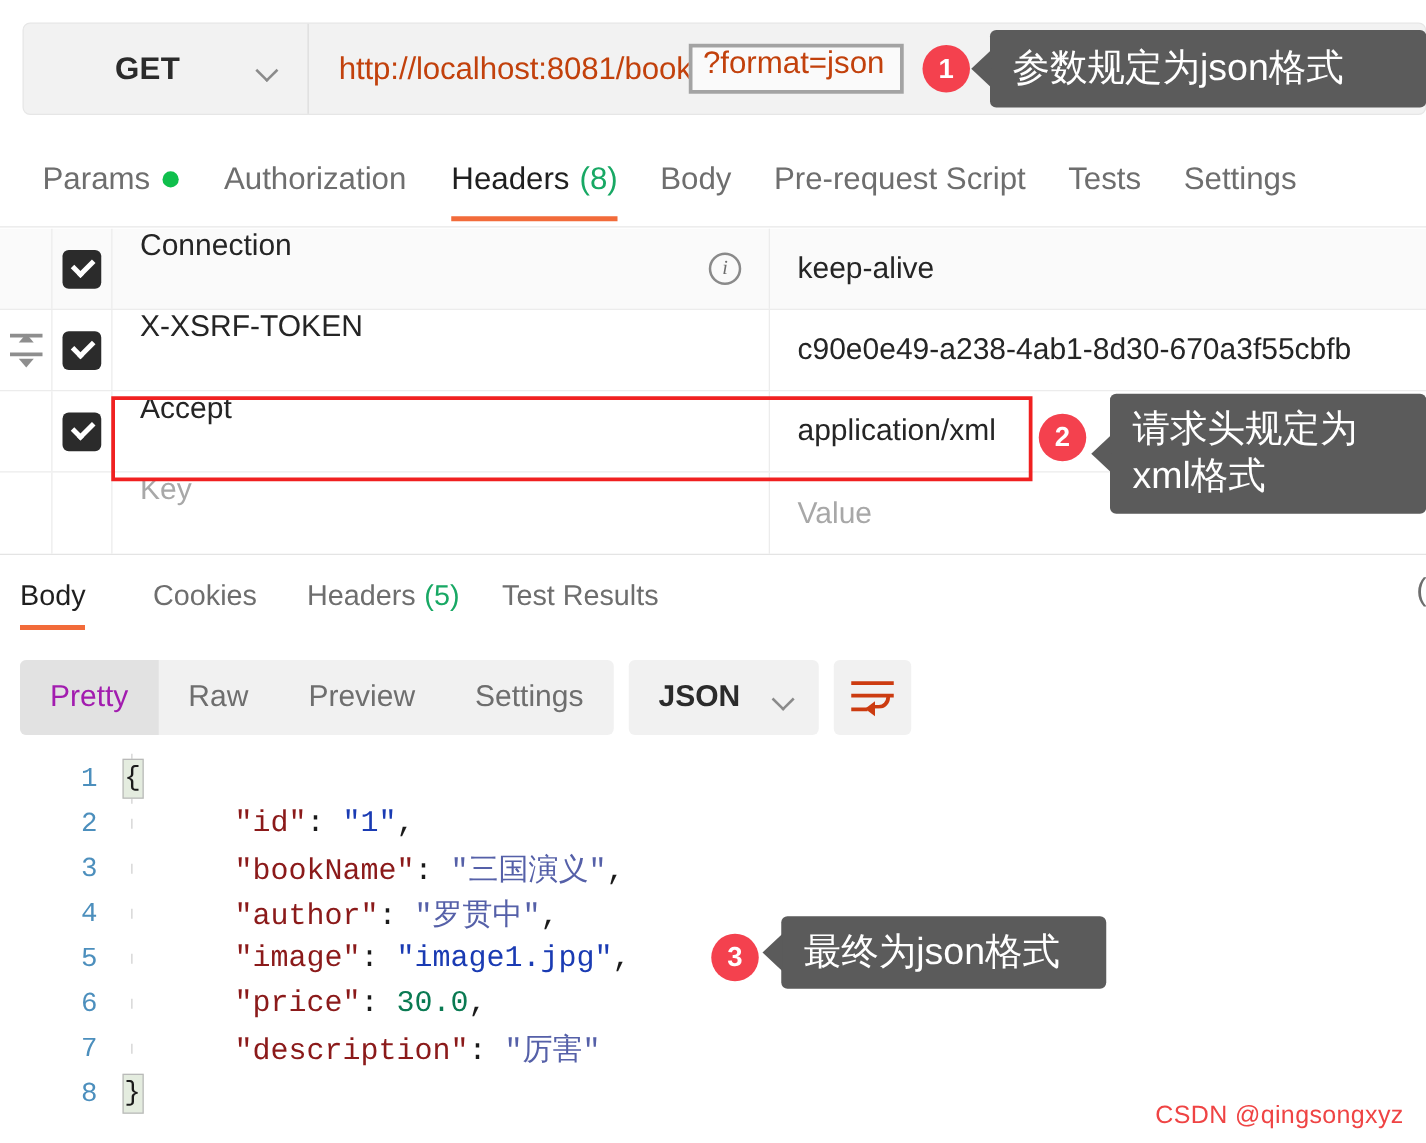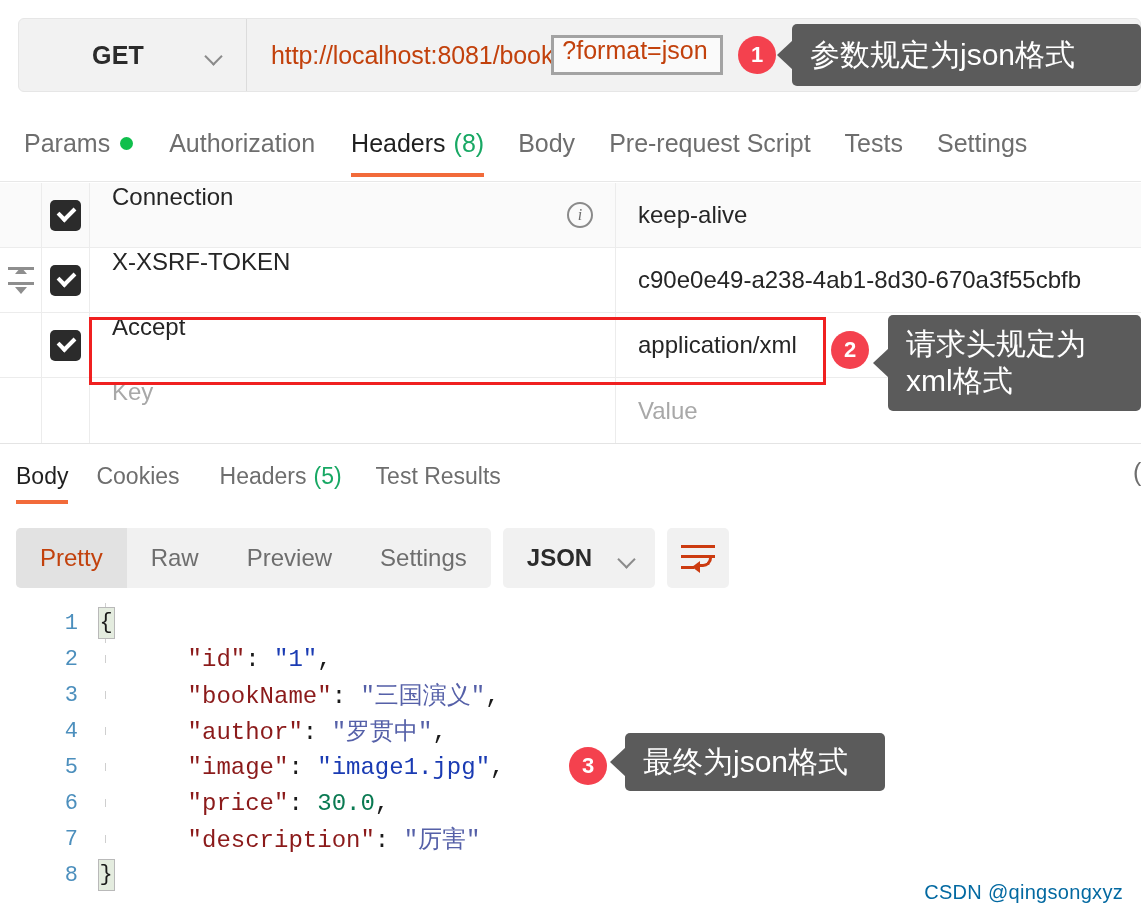--- a/index.html
+++ b/index.html
@@ -334,21 +334,21 @@
   .seg-btn {
     display: flex;
     align-items: center;
     padding: 0 24px;
     font-size: 24px;
     color: #6e6e6e;
     cursor: pointer;
   }
   .seg-btn.active {
     background: #e2e2e2;
-    color: #c2410c;
+    color: #a21caf;
   }
   #fmt-select {
     height: 60px;
     min-width: 152px;
     background: #f1f1f1;
     border-radius: 5px;
     display: flex;
     align-items: center;
     justify-content: space-between;
     padding: 0 18px 0 24px;
@@ -444,40 +444,40 @@
   .s  { color: #1a3bb3; }
   .n  { color: #0a7a52; }
   .p  { color: #1a1a1a; }
   .cn { color: #5560a8; }
 
   
   #watermark {
     position: absolute;
     right: 18px; bottom: 10px;
     font-size: 20px;
-    color: #0369a1;
+    color: #ef4444;
     letter-spacing: .3px;
   }
 </style>
 </head>
 <body>
 
 <div id="url-bar">
   <div id="method-select">
     <span id="method-label">GET</span>
     <span class="chev"></span>
   </div>
   <div id="url-field">
     <span id="url-text">http://localhost:8081/book</span>
       <span id="url-hl">?format=json</span>
   </div>
 </div>
 
 <div id="req-tabs">
-  <div class="rtab" style="margin-left:24px">
+  <div class="rtab" style="margin-left:34px">
     <span>Params</span>
     <span class="dot-green"></span>
   </div>
   <div class="rtab" style="margin-left:36px">
     <span>Authorization</span>
   </div>
   <div class="rtab active" style="margin-left:36px">
     <span>Headers</span>
     <span class="cnt">(8)</span>
   </div>
@@ -555,21 +555,21 @@
     </div>
   </div>
 </div>
 
 <div id="accept-hl"></div>
 
 <div id="resp-tabs">
   <div class="stab active" style="margin-left:16px">
     <span>Body</span>
   </div>
-  <div class="stab" style="margin-left:28px">
+  <div class="stab" style="margin-left:54px">
     <span>Cookies</span>
   </div>
   <div class="stab" style="margin-left:40px">
     <span>Headers</span>
     <span class="cnt">(5)</span>
   </div>
   <div class="stab" style="margin-left:34px">
     <span>Test Results</span>
   </div>
 </div>

